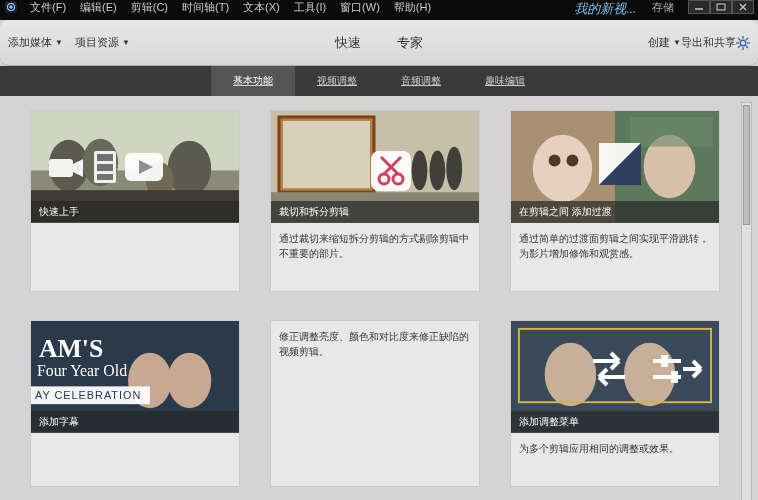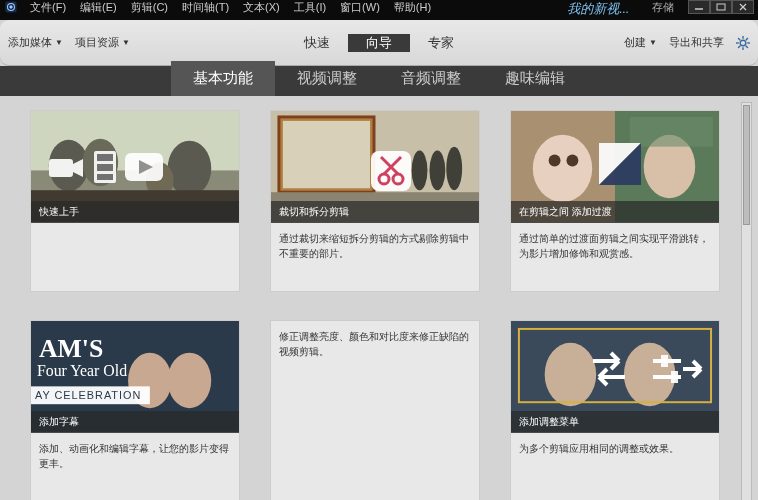--- a/index.html
+++ b/index.html
@@ -10,48 +10,48 @@
   .titlebar {
     height: 20px; background: #0b0b0b; display: flex; align-items: flex-start;
     color: #ccc; font-size: 11px; padding: 0 4px;
   }
   .titlebar .logo {
     width: 14px; height: 14px; margin-right: 6px; flex: 0 0 auto;
   }
   .titlebar .menus { display: flex; gap: 2px; }
   .titlebar .menus span { padding: 0 6px; cursor: default; }
   .titlebar .spacer { flex: 1; }
-  .titlebar .projtext { font-style: italic; color: #7ec0f0; font-family: "KaiTi","STKaiti",serif; font-size: 13px; margin-right: 15px; }
+  .titlebar .projtext { font-style: italic; color: #7ec0f0; font-family: "KaiTi","STKaiti",serif; font-size: 13px; margin-right: 8px; }
   .titlebar .savebtn { color: #aaa; padding: 0 8px; font-size: 11px; }
   .titlebar .winctl { display: flex; gap: 0; margin-left: 6px; }
   .titlebar .winctl div {
     width: 22px; height: 14px; background: #2a2a2a; border: 1px solid #555;
     display: flex; align-items: center; justify-content: center; color: #ccc; font-size: 9px;
   }
 
   
   .secbar {
     height: 46px; background: linear-gradient(#e8e8e8,#d8d8d8); display: flex;
     align-items: center; font-size: 11px; color: #333; padding: 0 8px;
     border-bottom: 1px solid #aaa;
     border-radius: 9px;
   }
   .secbar .left { display: flex; gap: 12px; }
   .secbar .dditem { display: flex; align-items: center; gap: 3px; cursor: default; }
   .secbar .dditem .tri { font-size: 8px; }
   .secbar .modes { position: absolute; left: 50%; transform: translateX(-50%); display: flex; }
   .secbar .modes .mode { padding: 0 18px; font-size: 13px; color: #333; cursor: default; }
   .secbar .modes .mode.active { background: #3a3a3a; color: #fff; }
-  .secbar .right { margin-left: auto; display: flex; align-items: center; gap: 12px; }
+  .secbar .right { margin-left: auto; display: flex; align-items: center; }
   .gear { width: 14px; height: 14px; }
 
   
   .subtabs {
     height: 30px; background: #3a3a3a; display: flex; justify-content: center;
-    align-items: flex-end; font-size: 15px; color: #ccc;
+    align-items: flex-end; font-size: 10px; color: #ccc; text-decoration: underline;
   }
   .subtabs .tab { padding: 8px 22px; cursor: default; }
   .subtabs .tab.active { background: #555; color: #fff; }
 
   
   .content {
     position: relative; height: 420px; width: 100%; overflow: hidden;
     background: #d4d4d4; padding: 14px 8px 0 30px; display: flex; flex-direction: column; gap: 28px;
   }
   .row { display: flex; gap: 30px; }
@@ -125,21 +125,20 @@
       <span>添加媒体</span>
       <span class="tri">▼</span>
     </div>
     <div class="dditem">
       <span>项目资源</span>
       <span class="tri">▼</span>
     </div>
   </div>
   <div class="modes">
     <div class="mode">快速</div>
-    <div class="mode active">向导</div>
     <div class="mode">专家</div>
   </div>
   <div class="right">
     <div class="dditem">
       <span>创建</span>
       <span class="tri">▼</span>
     </div>
     <span>导出和共享</span>
     <svg class="gear" viewBox="0 0 20 20">
       <circle cx="10" cy="10" r="4" fill="none" stroke="#3a6aa0" stroke-width="2"></circle>
@@ -251,21 +250,20 @@
           <rect width="210" height="112" fill="#2a3a4a"></rect>
           <ellipse cx="120" cy="60" rx="22" ry="28" fill="#c8a890"></ellipse>
           <ellipse cx="160" cy="60" rx="22" ry="28" fill="#c8a890"></ellipse>
           <text x="8" y="36" fill="#fff" font-family="Georgia,serif" font-size="26" font-weight="bold">AM'S</text>
           <text x="6" y="56" fill="#fff" font-family="'Brush Script MT',cursive" font-size="16">Four Year Old</text>
           <rect x="0" y="66" width="120" height="18" fill="#fff" opacity=".95"></rect>
           <text x="4" y="79" fill="#2a3a4a" font-size="11" font-family="Arial" letter-spacing="1">AY CELEBRATION</text>
         </svg>
         <div class="caption">添加字幕</div>
       </div>
-      <div class="desc">添加、动画化和编辑字幕，让您的影片变得更丰。</div>
     </div>
 
     <div class="card">
       <div class="desc">修正调整亮度、颜色和对比度来修正缺陷的视频剪辑。</div>
     </div>
 
     <div class="card">
       <div class="thumb">
         <svg class="thumbimg" viewBox="0 0 210 112" preserveAspectRatio="none">
           <rect width="210" height="112" fill="#3a4a5a"></rect>

